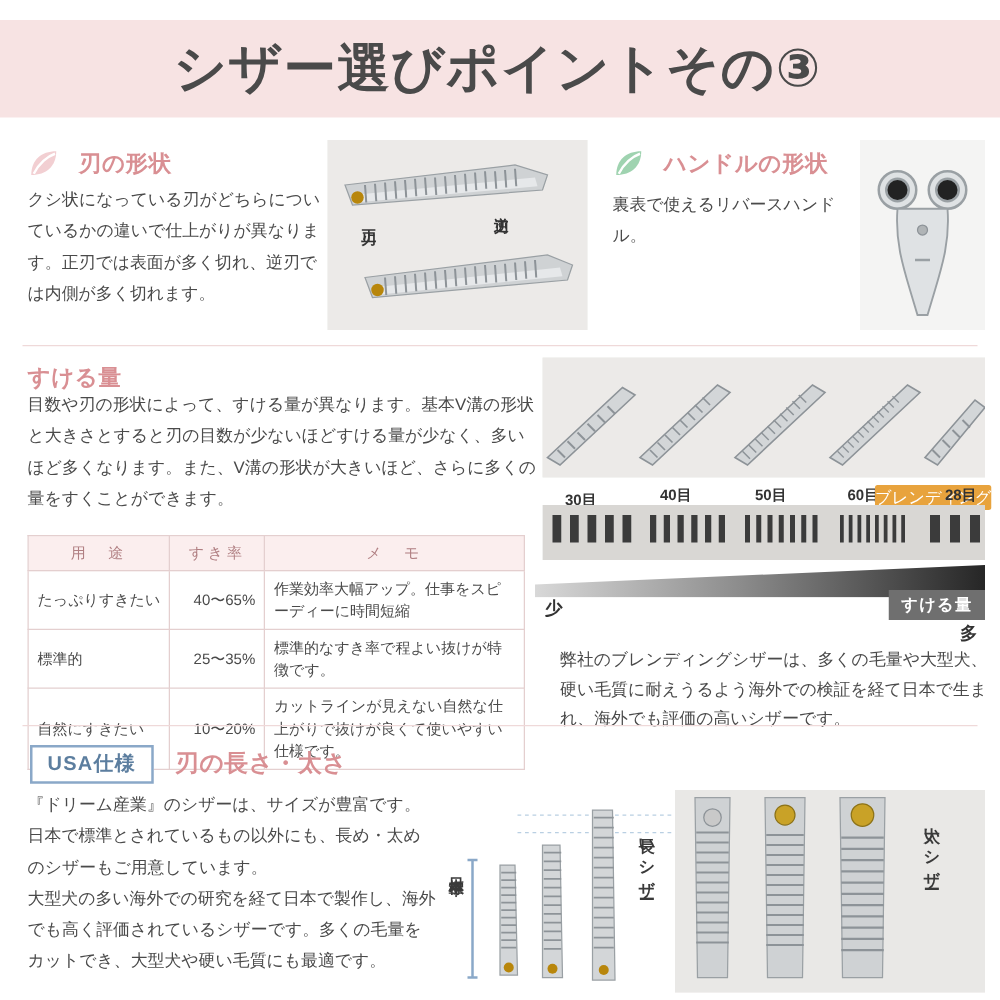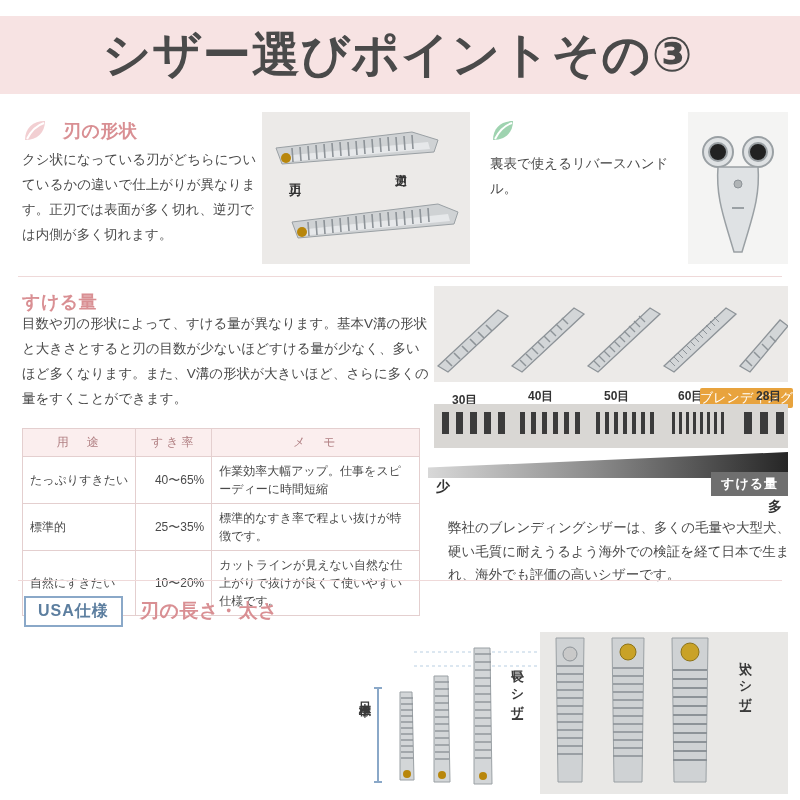--- a/index.html
+++ b/index.html
@@ -13,21 +13,21 @@
   .page { position: relative; width: 800px; height: 800px; background: #ffffff; }
 
   
   .header-band {
     position: absolute; left: 0; top: 16px; width: 800px; height: 78px;
     background: #f7e3e3;
   }
   .header-title {
     position: absolute; left: 0; top: 16px; width: 796px; height: 78px;
     display: flex; align-items: center; justify-content: center;
-    font-size: 48px; font-weight: bold; letter-spacing: 1px;
+    font-size: 42px; font-weight: bold; letter-spacing: 1px;
     color: #4a4a4a;
     font-family: "DejaVu Sans", "Liberation Sans", sans-serif;
   }
 
   
   .divider {
     position: absolute; left: 18px; width: 764px; height: 1px; background: #efd9d9;
   }
 
   
@@ -180,20 +180,21 @@
     <span class="ph-label" style="left:130px; top:52px;">逆刃</span>
   </div>
 
   <div class="sec-head" style="left:490px; top:118px;">
     <span class="leaf-icon">
       <svg viewBox="0 0 26 26" width="26" height="26">
         <path d="M3 22 C3 10 11 3 23 3 C23 15 15 22 3 22 Z" fill="#9fd3b0"></path>
         <path d="M5 21 C9 13 16 7 22 5" stroke="#ffffff" stroke-width="2" fill="none"></path>
       </svg>
     </span>
+    <span class="sec-head-text">ハンドルの形状</span>
   </div>
 
   <div class="body-text" style="left:490px; top:152px; width:190px;">裏表で使えるリバースハンドル。</div>
 
   <div class="photo" style="left:688px; top:112px; width:100px; height:152px; background:#f4f4f3;">
     <svg class="svg-fill" viewBox="0 0 100 152" preserveAspectRatio="none">
       <rect width="100" height="152" fill="#f4f4f3"></rect>
       <g fill="none" stroke="#9aa0a4" stroke-width="2">
         <circle cx="30" cy="40" r="15" fill="#dfe2e4"></circle>
         <circle cx="70" cy="40" r="15" fill="#dfe2e4"></circle>
@@ -367,20 +368,22 @@
 
   <div class="body-text" style="left:436px; top:516px; width:352px; line-height:1.75;margin-left:12px;">弊社のブレンディングシザーは、多くの毛量や大型犬、硬い毛質に耐えうるよう海外での検証を経て日本で生まれ、海外でも評価の高いシザーです。</div>
 
   <div class="divider" style="top:580px;"></div>
 
   <div class="usa-badge" style="left:24px; top:596px;">USA仕様</div>
   <div class="sec-head" style="left:140px; top:598px;">
     <span class="sec-head-text" style="font-size:19px;">刃の長さ・太さ</span>
   </div>
 
+  <div class="body-text" style="left:22px; top:632px; width:328px; white-space:pre-line;">『ドリーム産業』のシザーは、サイズが豊富です。日本で標準とされているもの以外にも、長め・太めのシザーもご用意しています。
+大型犬の多い海外での研究を経て日本で製作し、海外でも高く評価されているシザーです。多くの毛量をカットでき、大型犬や硬い毛質にも最適です。</div>
 
   <div class="photo" style="left:356px; top:632px; width:290px; height:162px; background:#ffffff;">
     <svg class="svg-fill" viewBox="0 0 290 162" preserveAspectRatio="none">
       <rect width="290" height="162" fill="#ffffff"></rect>
 
       <line x1="58" y1="20" x2="250" y2="20" stroke="#b9cfe2" stroke-width="1" stroke-dasharray="3,3"></line>
       <line x1="58" y1="34" x2="250" y2="34" stroke="#b9cfe2" stroke-width="1" stroke-dasharray="3,3"></line>
 
       <line x1="22" y1="56" x2="22" y2="150" stroke="#8aa8c8" stroke-width="2"></line>
       <line x1="18" y1="56" x2="26" y2="56" stroke="#8aa8c8" stroke-width="2"></line>

